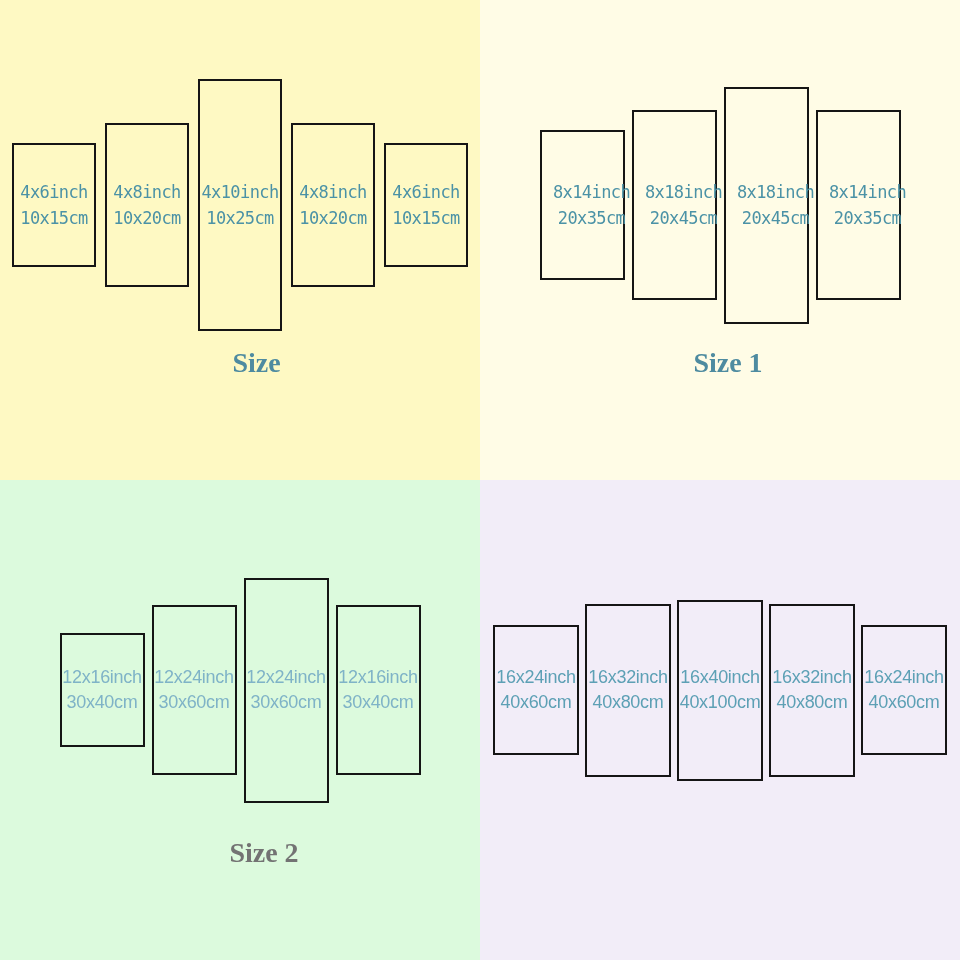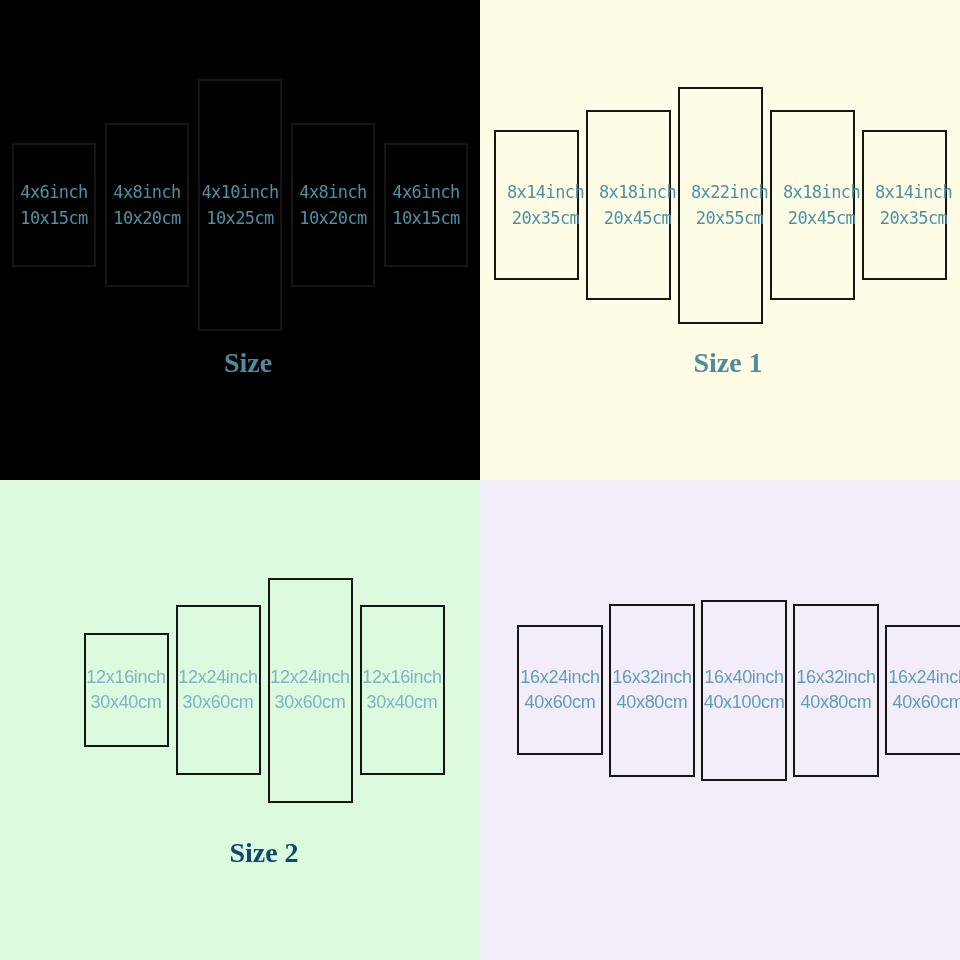--- a/index.html
+++ b/index.html
@@ -12,21 +12,21 @@
     width: 960px; height: 960px;
   }
 
   .quadrant { position: relative; width: 480px; height: 480px; overflow: hidden; }
 
   .panels {
     position: absolute; left: 0; top: 0; width: 480px;
     display: flex; align-items: center; justify-content: center;
   }
   .q-top .panels    { height: 410px; }
-  .q-bottom .panels { height: 420px; margin-left: 24px; }
+  .q-bottom .panels { height: 420px; }
 
   .panel {
     border: 2px solid #151515;
     box-sizing: border-box;
     display: flex; align-items: center; justify-content: center;
     flex: 0 0 auto;
   }
 
   .panel-label { text-align: center; white-space: nowrap; }
   .panel-label .line { display: block; }
@@ -83,21 +83,21 @@
   .q3 .panel:nth-child(2) { height: 173px; }
   .q3 .panel:nth-child(3) { height: 181px; }
   .q3 .panel:nth-child(4) { height: 173px; }
   .q3 .panel:nth-child(5) { height: 130px; }
 </style>
 </head>
 <body>
 
 <div class="grid">
 
-  <section class="quadrant q0 q-top" style="background-color: #000000;">
+  <section class="quadrant q0 q-top" style="background-color: #fef9c3; padding-left: 17px;">
     <div class="panels" style="color: rgb(75, 146, 166);">
       <div class="panel">
         <div class="panel-label">
           <span class="line">4x6inch</span>
           <span class="line">10x15cm</span>
         </div>
       </div>
       <div class="panel">
         <div class="panel-label">
           <span class="line">4x8inch</span>
@@ -135,26 +135,20 @@
         </div>
       </div>
       <div class="panel">
         <div class="panel-label">
           <span class="line">8x18inch</span>
           <span class="line">20x45cm</span>
         </div>
       </div>
       <div class="panel">
         <div class="panel-label">
-          <span class="line">8x22inch</span>
-          <span class="line">20x55cm</span>
-        </div>
-      </div>
-      <div class="panel">
-        <div class="panel-label">
           <span class="line">8x18inch</span>
           <span class="line">20x45cm</span>
         </div>
       </div>
       <div class="panel">
         <div class="panel-label">
           <span class="line">8x14inch</span>
           <span class="line">20x35cm</span>
         </div>
       </div>
@@ -182,21 +176,21 @@
           <span class="line">30x60cm</span>
         </div>
       </div>
       <div class="panel">
         <div class="panel-label">
           <span class="line">12x16inch</span>
           <span class="line">30x40cm</span>
         </div>
       </div>
     </div>
-    <h2 class="title" style="color: #0c4a6e; padding-left: 16px;">Size 2</h2>
+    <h2 class="title" style="color: #737373; padding-left: 16px;">Size 2</h2>
   </section>
 
   <section class="quadrant q3 q-bottom" style="background-color: rgb(242, 237, 248); padding-left: 38px;">
     <div class="panels" style="color: rgb(93, 160, 181);">
       <div class="panel">
         <div class="panel-label">
           <span class="line">16x24inch</span>
           <span class="line">40x60cm</span>
         </div>
       </div>

